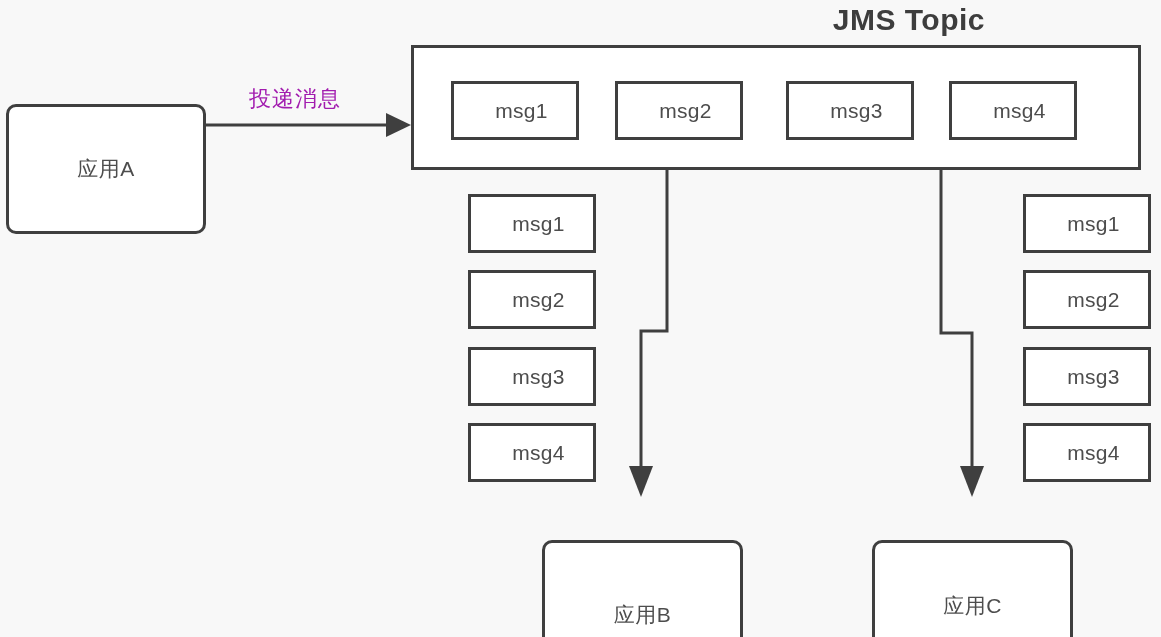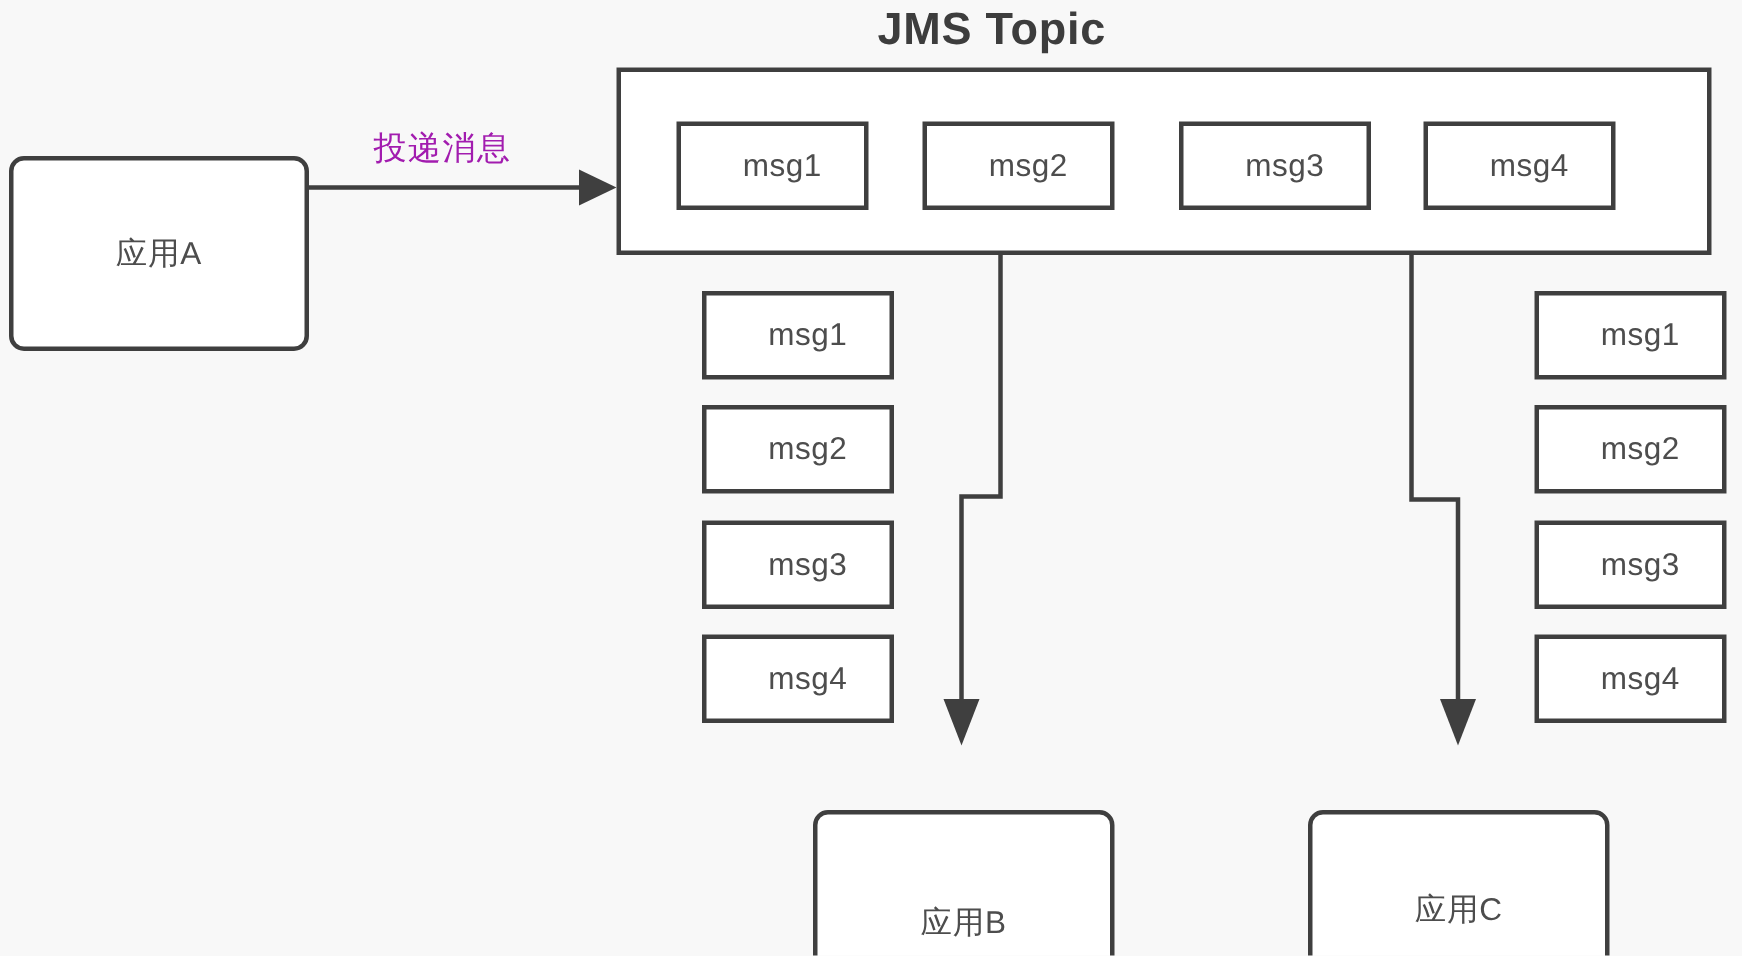--- a/index.html
+++ b/index.html
@@ -52,21 +52,21 @@
   }
 
   
   .diagram-title {
     position: absolute;
     font-size: 30px;
     font-weight: bold;
     color: #3d3d3d;
     letter-spacing: 0.5px;
     white-space: nowrap;
-    text-align: left;
+    text-align: right;
   }
 
   
   .edge-label {
     position: absolute;
     font-size: 22px;
     color: #a21caf;
     white-space: nowrap;
     letter-spacing: 1px;
   }

